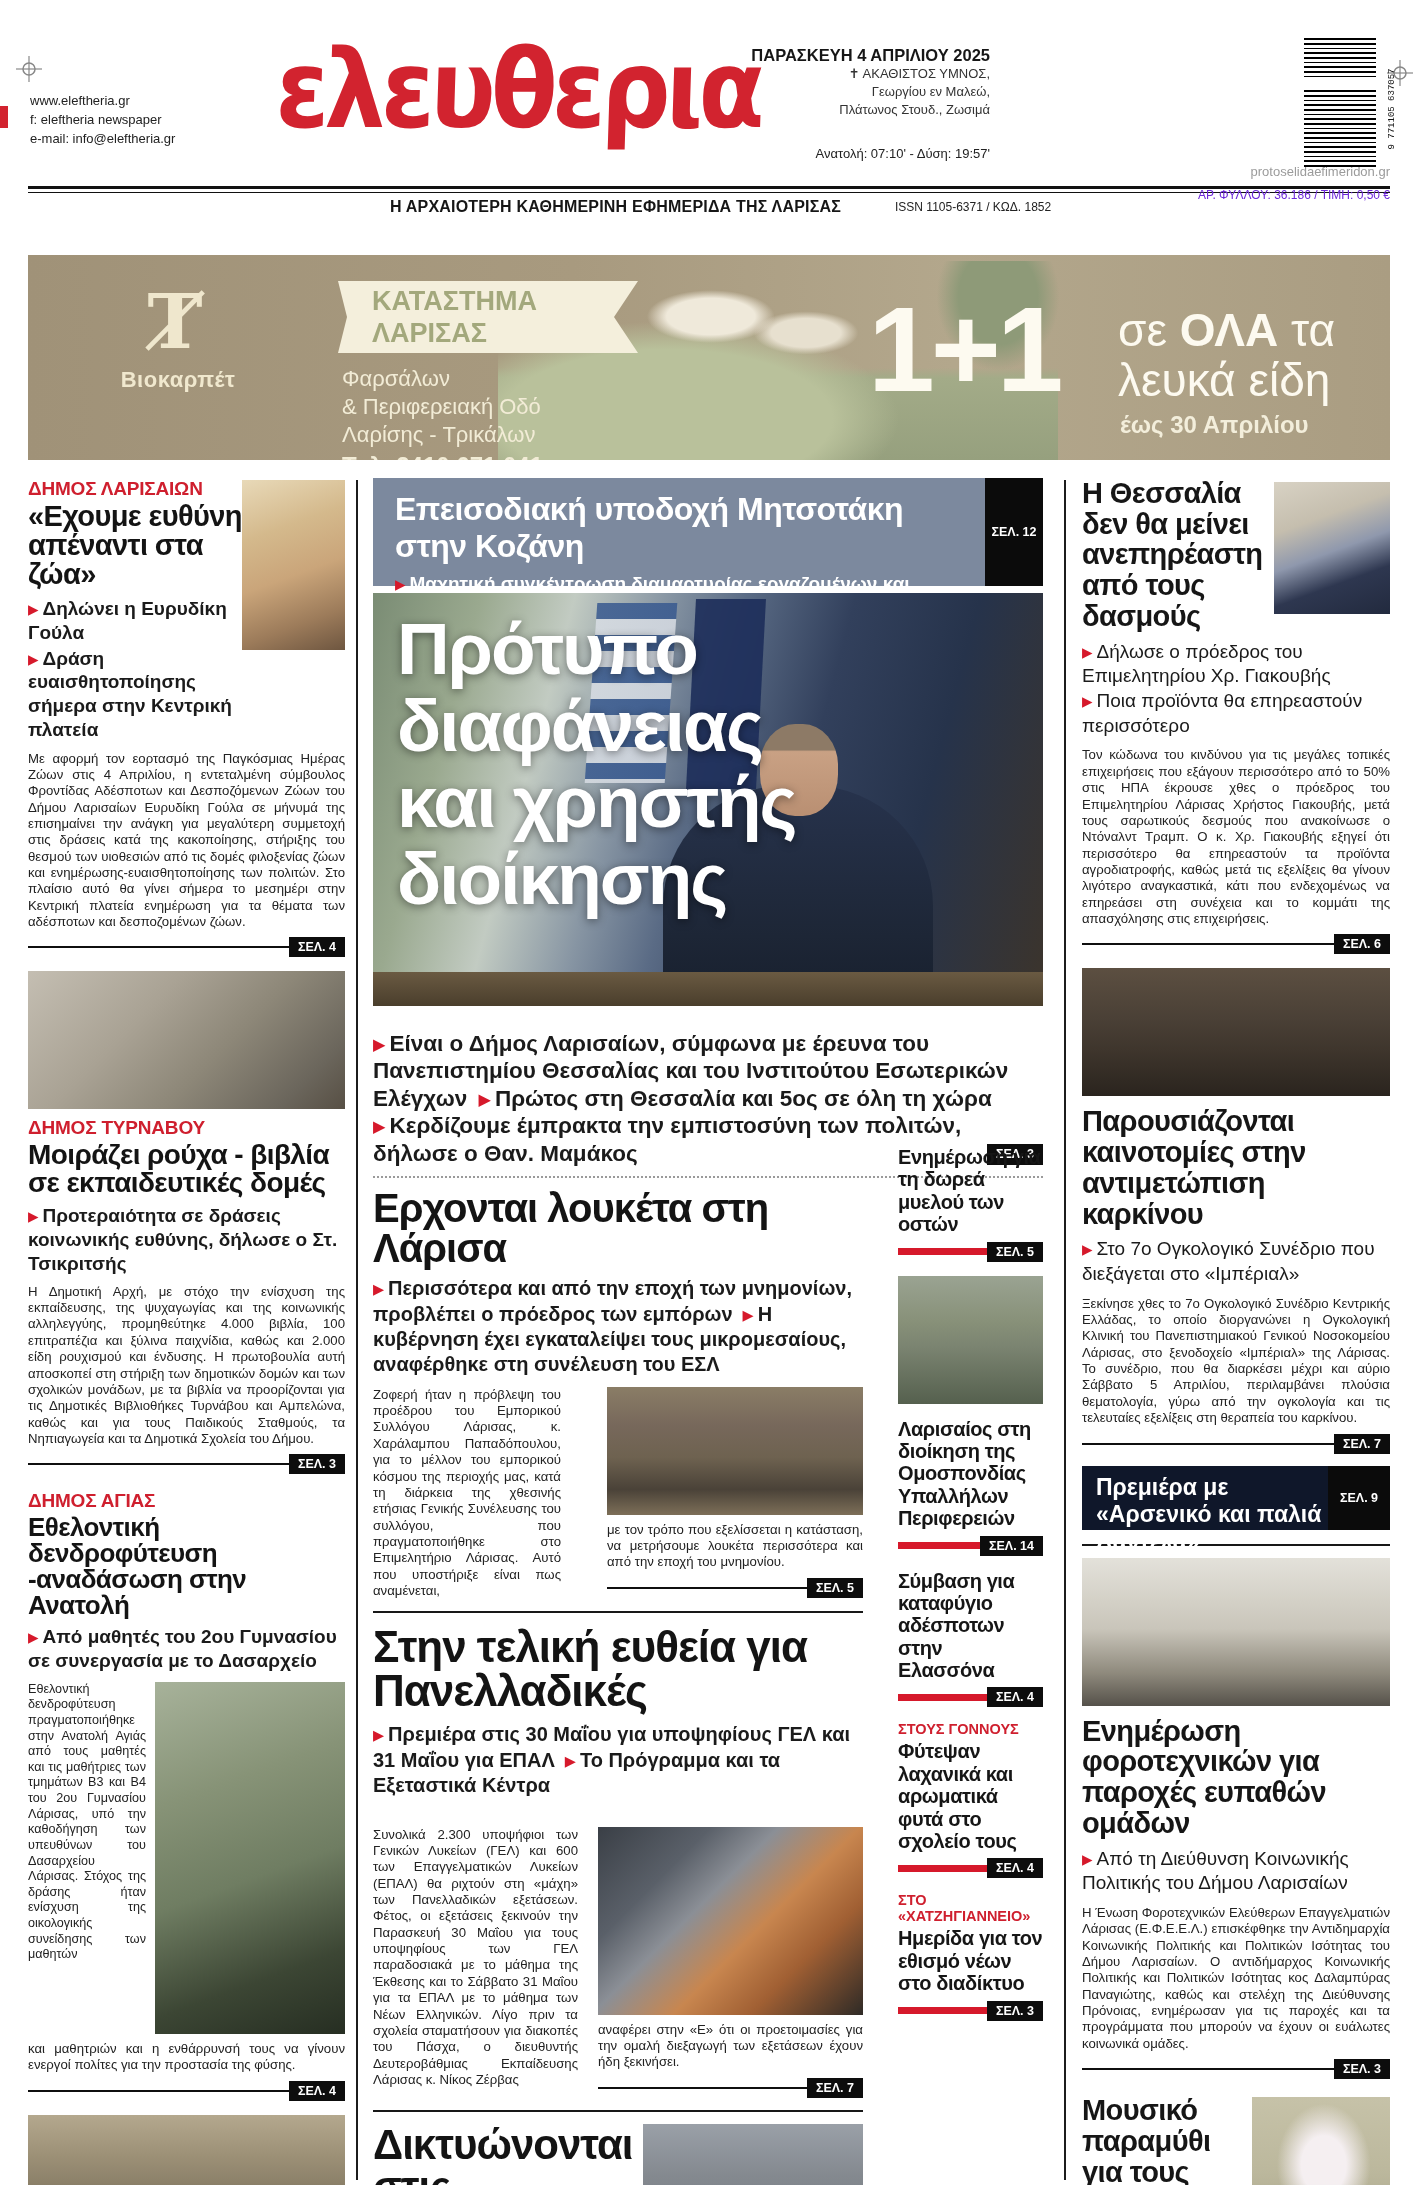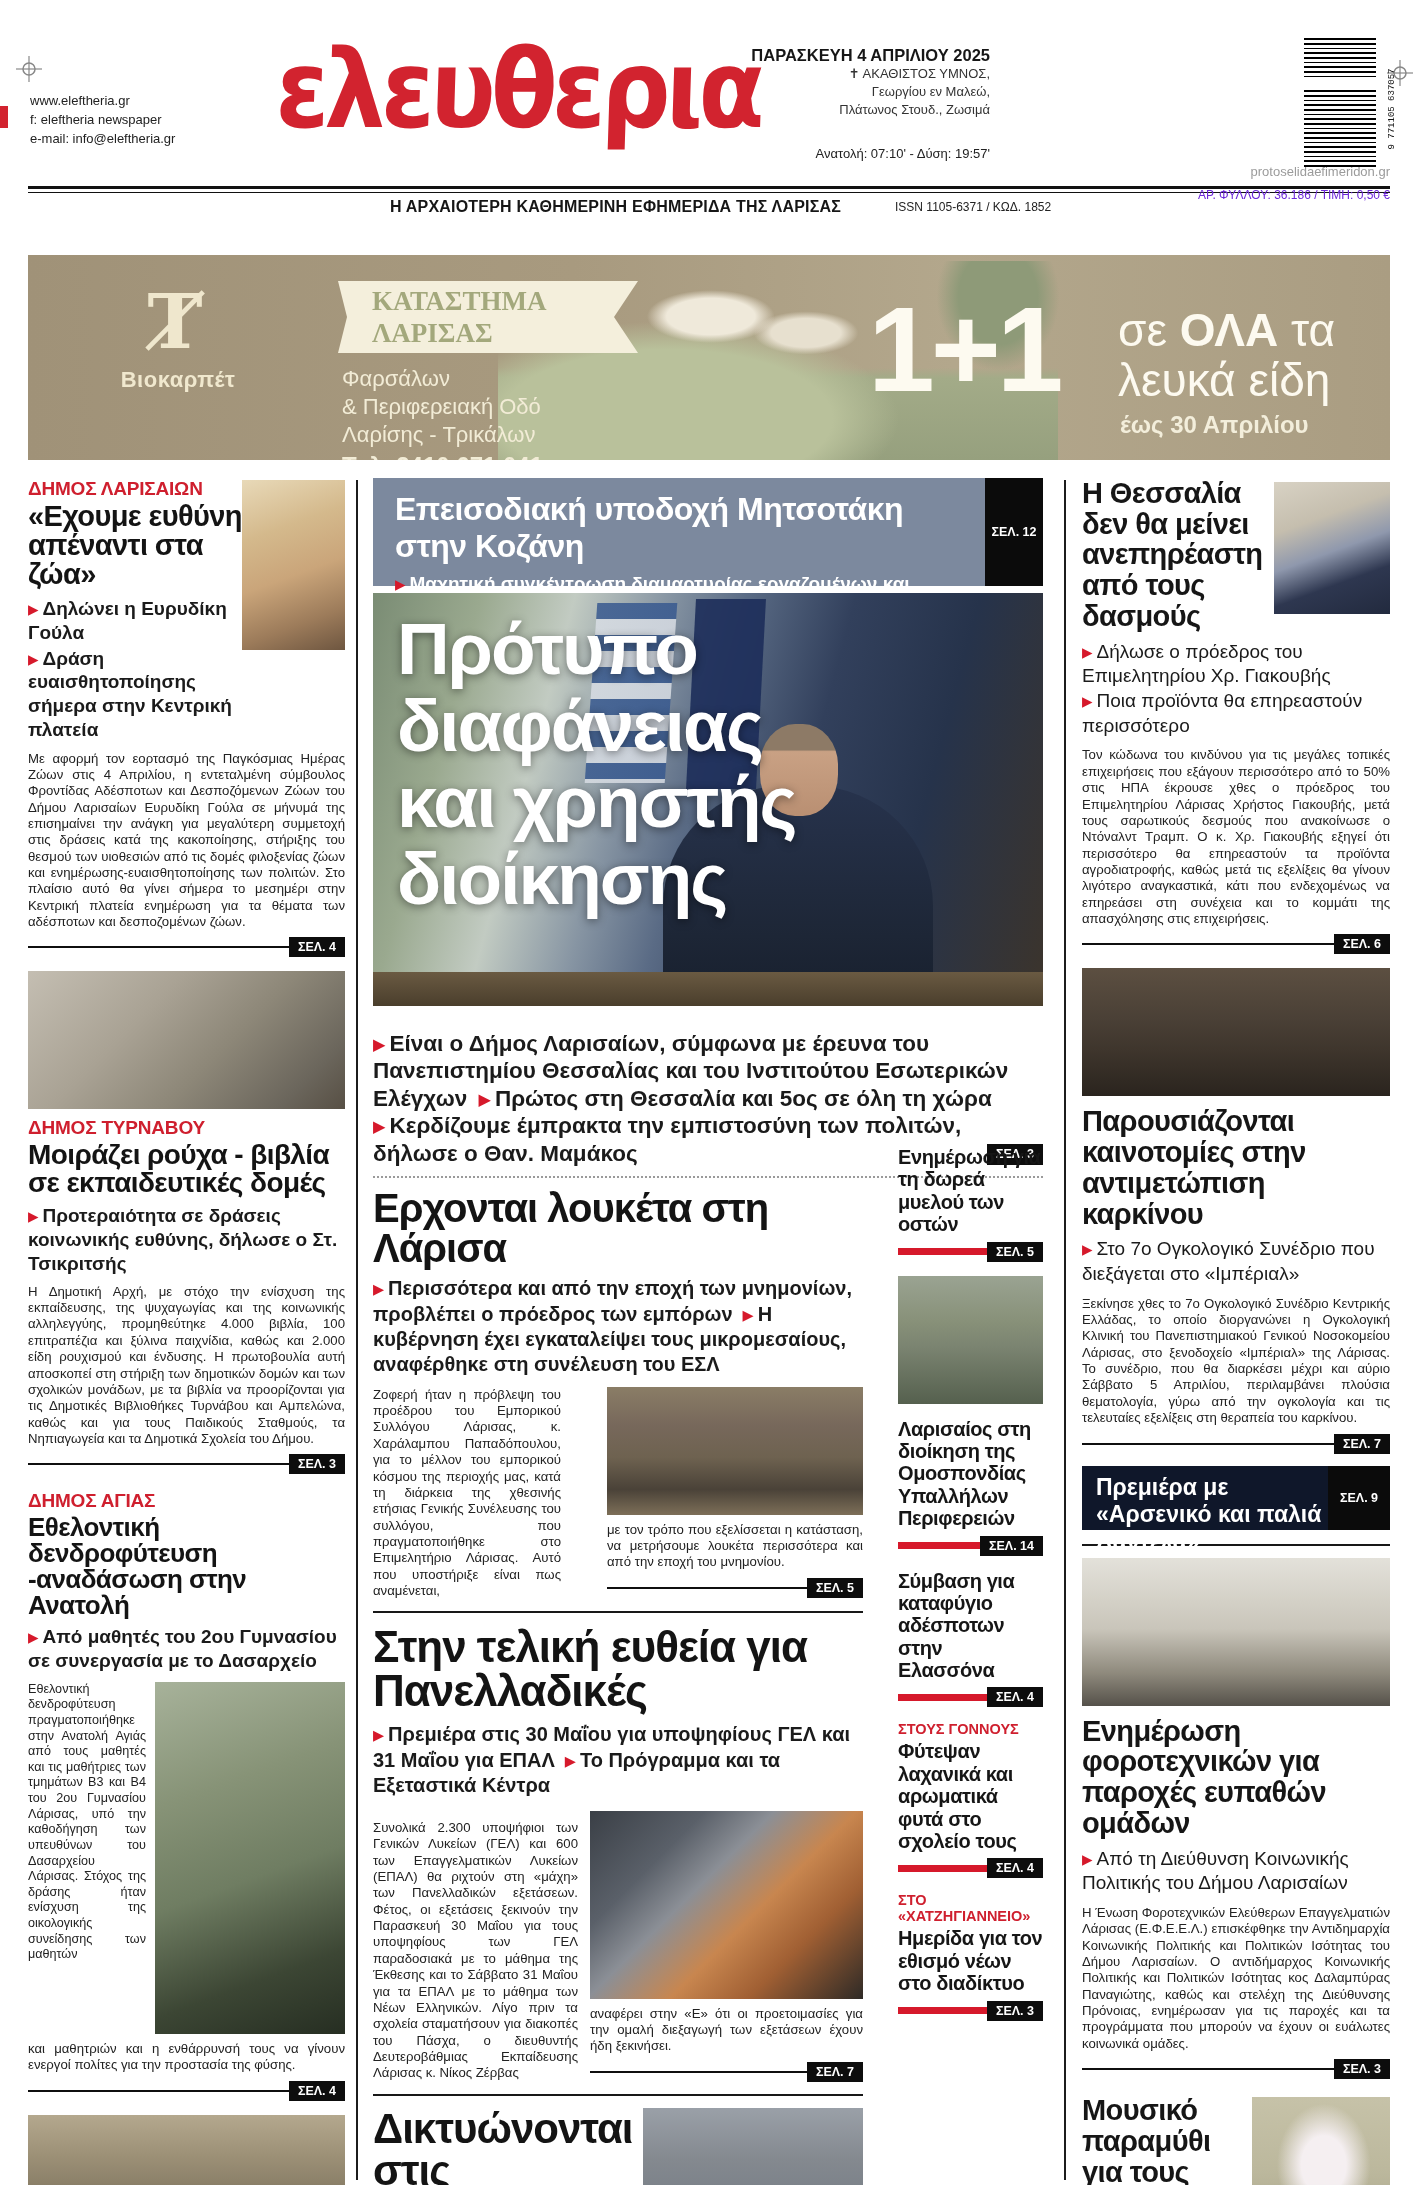--- a/index.html
+++ b/index.html
@@ -43,21 +43,21 @@
         linear-gradient(180deg,rgba(0,0,0,0) 0 55%,#a3ab88 60%,#96a07e 100%);}
   .ad-plant{position:absolute;left:900px;top:6px;width:140px;height:120px;
       background:radial-gradient(ellipse at 50% 30%,#8e9a78 0 40%,rgba(0,0,0,0) 62%);}
   .ad-logomark{position:absolute;left:72px;top:28px;width:150px;height:78px;color:#efe7cd;
       font-family:"DejaVu Serif","Liberation Serif",serif;font-size:74px;font-weight:bold;line-height:78px;text-align:center;}
   .ad-brand{position:absolute;left:50px;top:112px;width:200px;text-align:center;color:#f0e8ce;
       font-weight:bold;font-size:22px;letter-spacing:.5px;}
   .ad-flag{position:absolute;left:310px;top:26px;width:300px;height:72px;background:#f4efdc;
       clip-path:polygon(0 0,100% 0,92% 50%,100% 100%,0 100%,3% 50%);
       color:#a3a87c;font-weight:bold;font-size:27px;line-height:1.2;
-      display:flex;align-items:center;padding-left:34px;box-sizing:border-box;font-family:Liberation Serif, serif;}
+      display:flex;align-items:center;padding-left:34px;box-sizing:border-box;}
   .ad-addr{position:absolute;left:314px;top:110px;color:#f2ecd6;font-size:22px;line-height:1.28;}
   .ad-phone{font-weight:bold;font-size:24px;margin-top:2px;}
   .ad-offer{position:absolute;left:840px;top:26px;width:500px;color:#fdfaf0;}
   .offer-big{position:absolute;left:0;top:8px;font-size:120px;font-weight:bold;letter-spacing:-4px;line-height:1;}
   .offer-l1{position:absolute;left:250px;top:22px;font-size:46px;}
   .offer-l1 b{font-weight:bold;}
   .offer-l2{position:absolute;left:250px;top:72px;font-size:46px;}
   .offer-until{position:absolute;left:252px;top:130px;font-size:24px;font-weight:bold;color:#f3eedb;}
   
   .vr{position:absolute;width:2px;background:#1c1c1c;}
@@ -132,21 +132,21 @@
   .shoprow{display:flex;gap:10px;margin-top:9px;}
   .sbody1{width:188px;}
   .sright{flex:1;margin-left:36px;}
   .shopphoto{height:128px;
       background:linear-gradient(180deg,#8a7d66 0%,#77685b 30%,#6e6250 55%,#4a4238 80%,#7d6f58 100%);}
   .sright .body{margin-top:7px;}
   .subcol .hr2{margin-top:12px;}
   .exams{margin-top:12px;}
   .exams .hl{font-size:44px;letter-spacing:-1px;}
   .exams .deckline{margin-top:9px;font-size:20px;line-height:1.27;}
-  .examrow{display:flex;gap:12px;margin-top:12px;align-items:flex-end;}
+  .examrow{display:flex;gap:20px;margin-top:28px;}
   .ebody1{width:205px;}
   .eright{flex:1;}
   .examphoto{height:188px;
       background:linear-gradient(135deg,#3a3f46 0%,#5a6069 25%,#8b8f96 40%,#c8864f 58%,#a05f33 75%,#2e2a26 100%);}
   .eright .body{margin-top:7px;}
   .pens{margin-top:12px;position:relative;}
   .prow{display:flex;gap:14px;}
   .pens .hl{font-size:42px;letter-spacing:-1px;width:256px;}
   .pensphoto{flex:1;height:172px;
       background:linear-gradient(180deg,#9aa0a8 0%,#84898f 30%,#7b8189 50%,#565b63 75%,#3a3e44 100%);}

